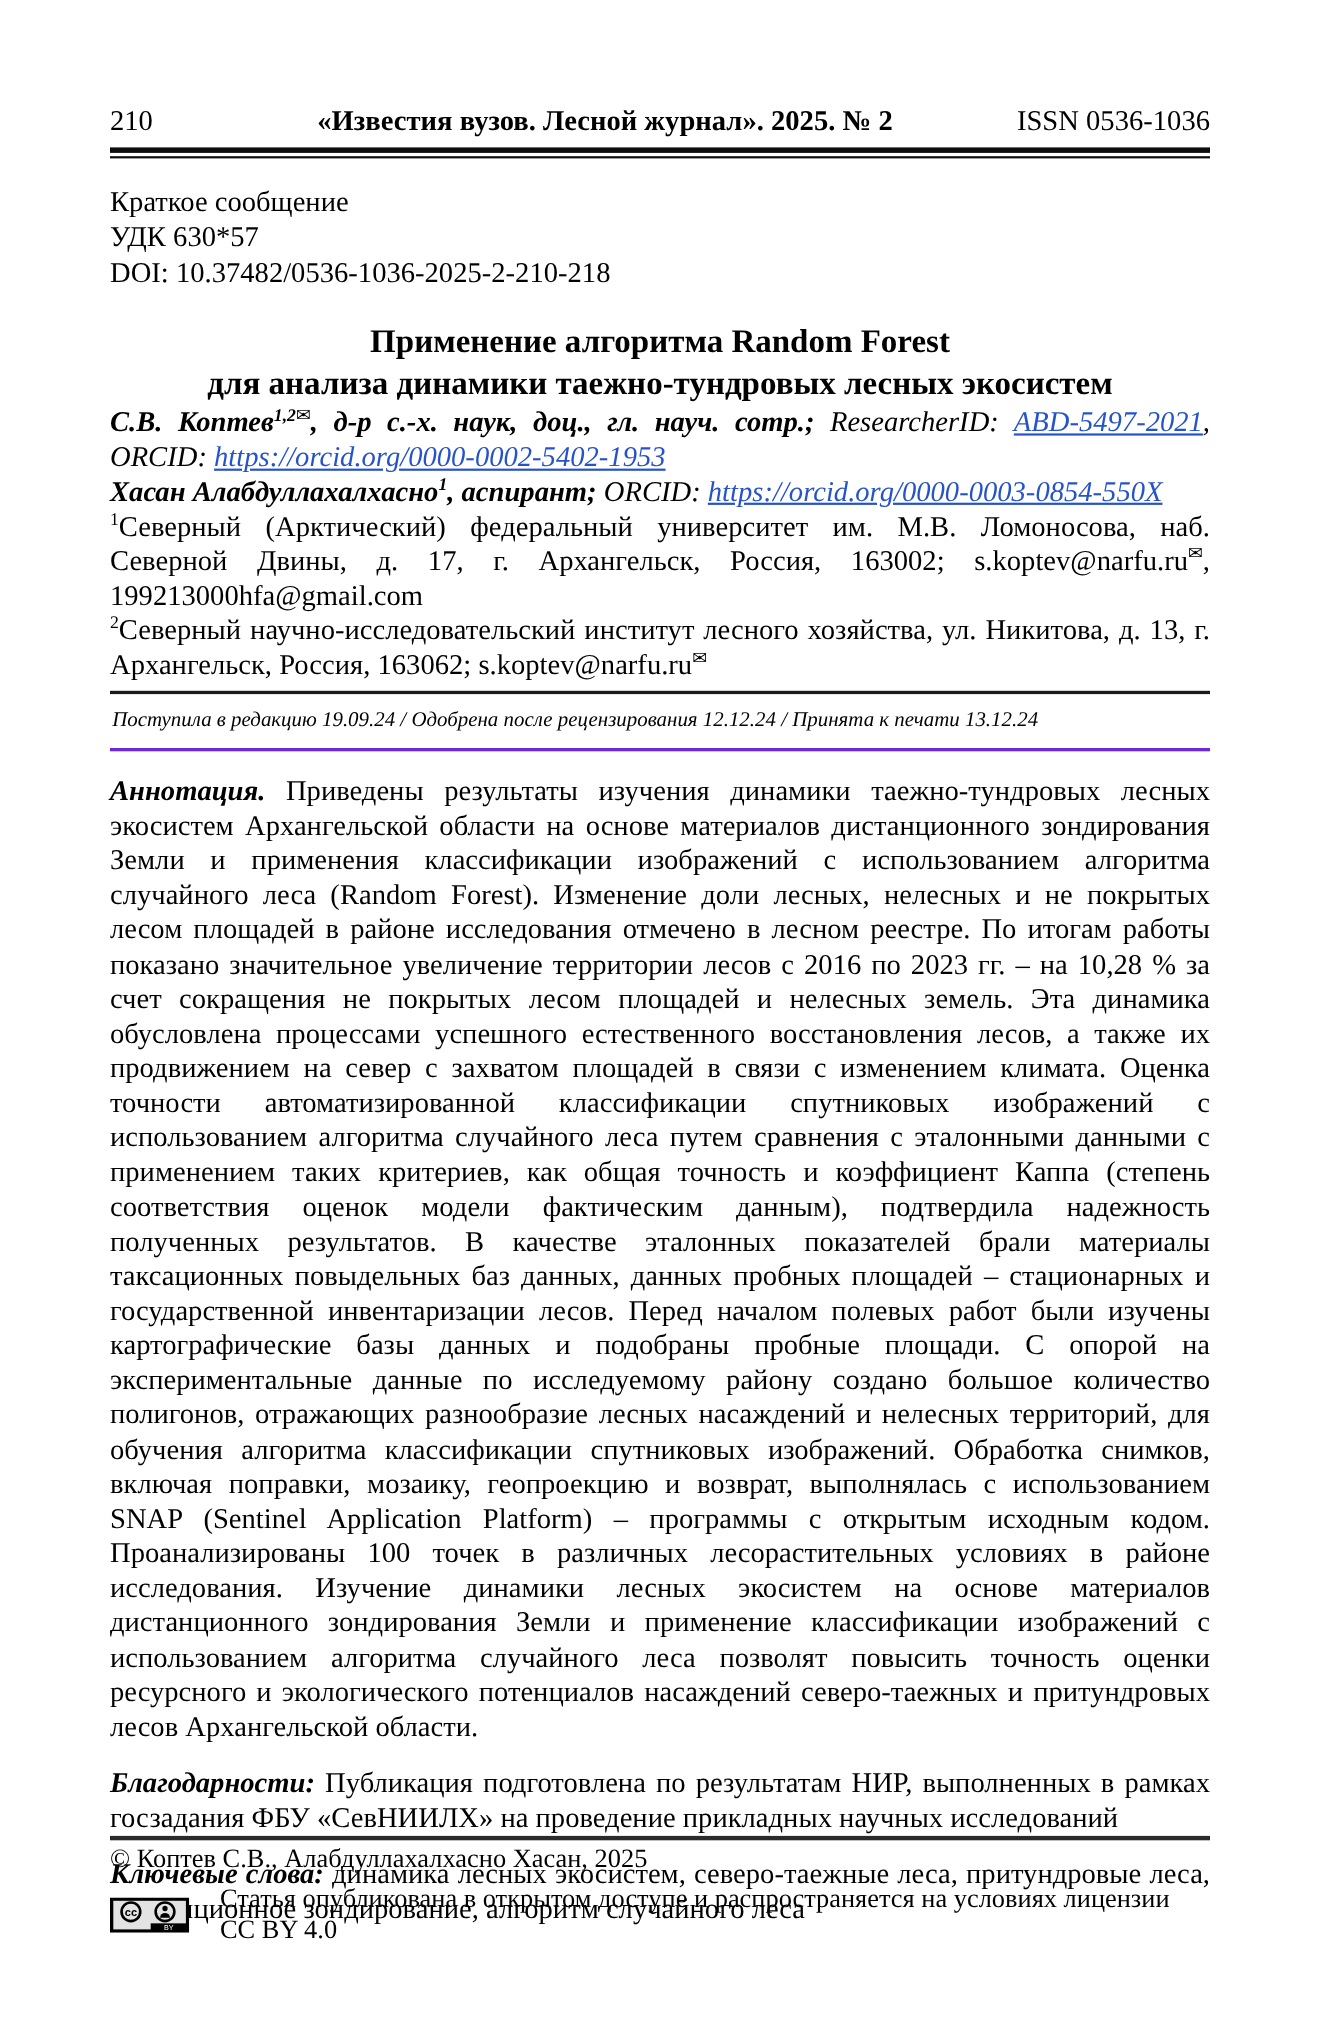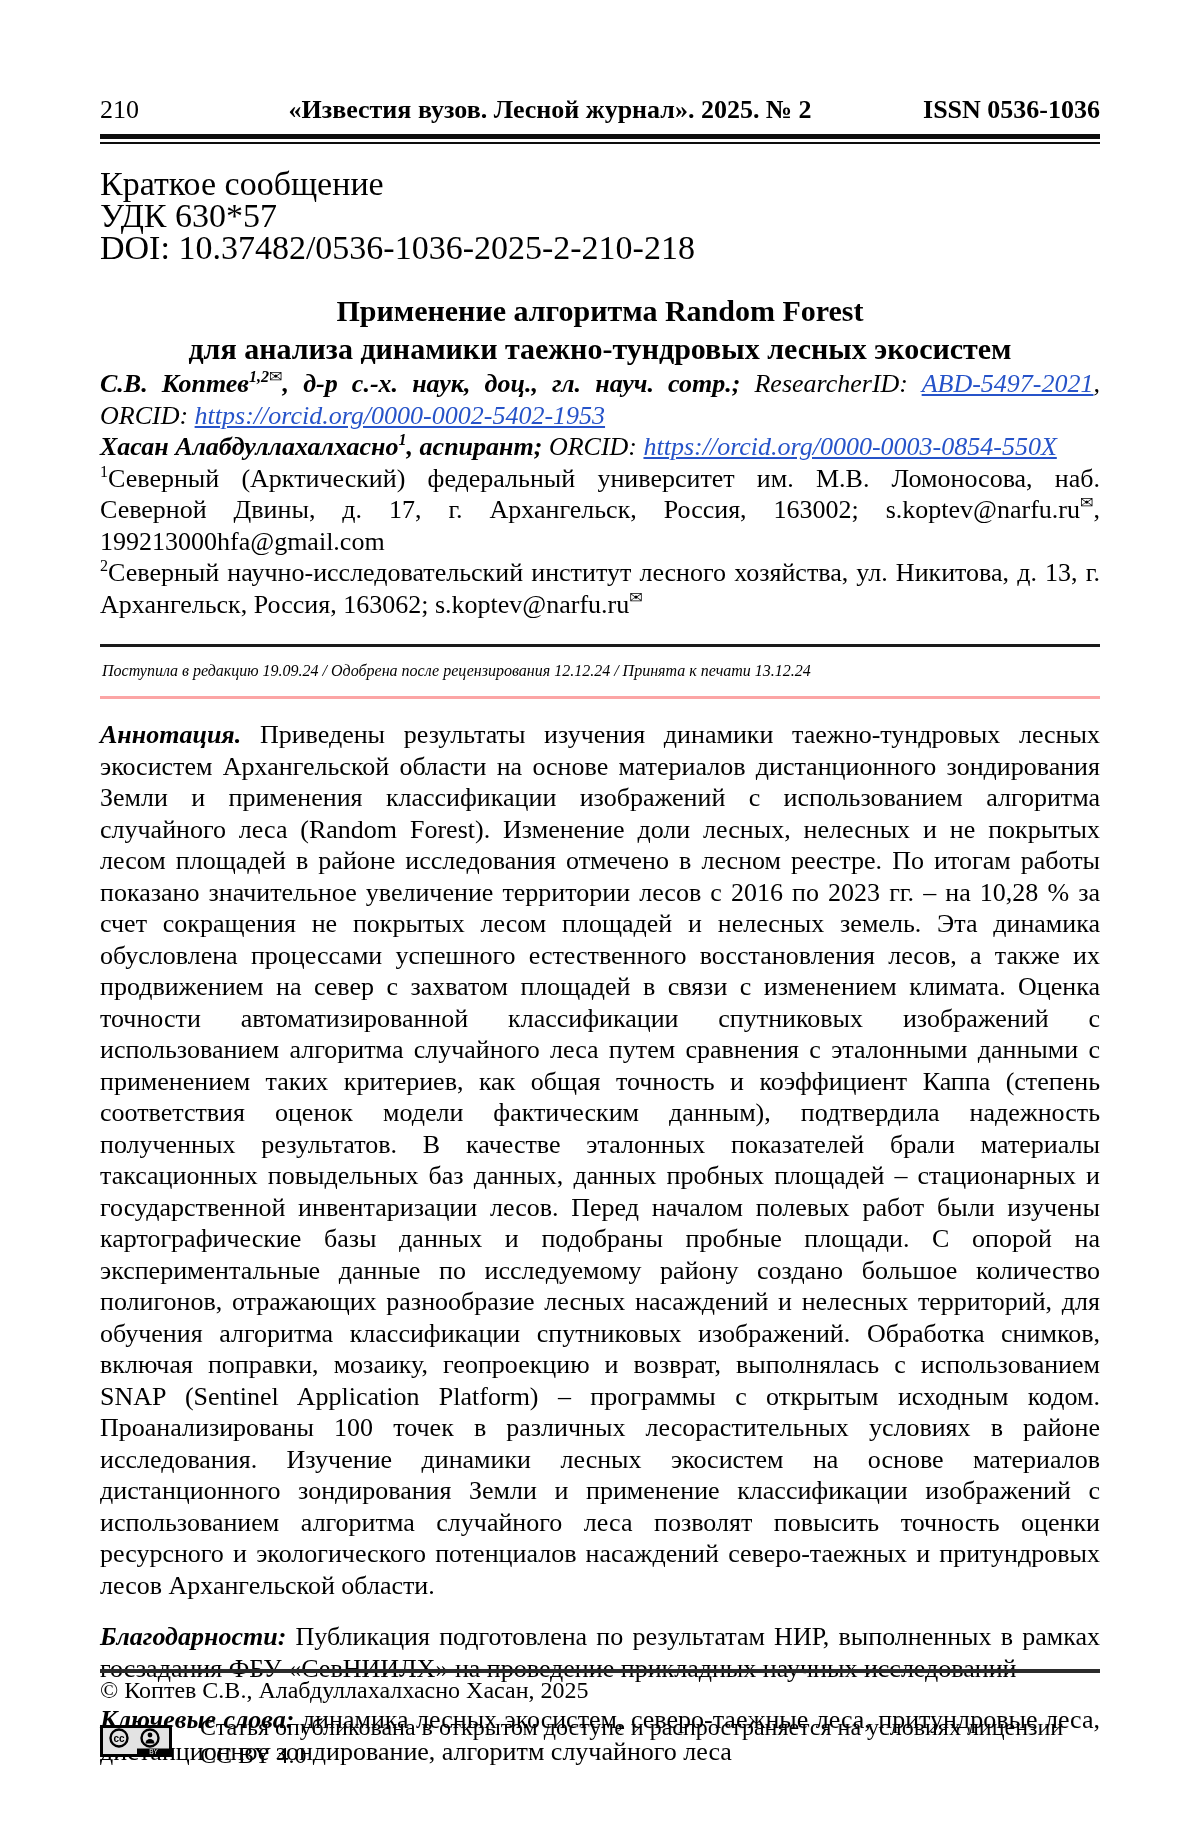--- a/index.html
+++ b/index.html
@@ -8,38 +8,38 @@
     padding:95px 100px 0 100px;
     position:relative;overflow:hidden;
     font-family:"Liberation Serif", serif;
     color:#000;background:#fff;
   }
   p{margin:0;}
   
   .runhead{display:flex;align-items:center;font-size:26px;line-height:30px;gap:16px;}
   .runhead .pn{width:130px;font-weight:normal;}
   .runhead .journal{flex:1;text-align:center;font-weight:bold;}
-  .runhead .issn{width:230px;text-align:right;font-weight:bold;}
+  .runhead .issn{width:230px;text-align:right;font-weight:normal;}
   .double-rule{margin-top:9px;border-top:5px solid #0d0d0d;}
   .double-rule .thin{border-top:2px solid #0d0d0d;margin-top:3px;}
   
-  .meta{margin-top:24px;font-size:34px;line-height:32px;}
+  .meta{margin-top:24px;font-size:26px;line-height:32px;}
   
   .title{margin-top:28px;text-align:center;font-weight:bold;font-size:30px;line-height:38px;}
   
   .block{font-size:26px;line-height:31.5px;text-align:justify;}
   .authors{}
   .bi{font-weight:bold;font-style:italic;}
   .it{font-style:italic;}
   a.link{color:var(--link,#2653c9);font-style:italic;text-decoration:underline;cursor:pointer;}
   sup{font-size:62%;line-height:0;vertical-align:super;}
   
   .received{
-    margin-top:24px;border-top:3px solid #1a1a1a;border-bottom:3px solid #fca5a5;
-    padding:9px 2px 11px 2px;font-style:italic;font-size:16px;line-height:29px;
+    margin-top:8px;border-top:3px solid #1a1a1a;border-bottom:3px solid #6d28d9;
+    padding:9px 2px 11px 2px;font-style:italic;font-size:19px;line-height:29px;
   }
   .para{margin-top:20px;font-size:26px;line-height:31.5px;text-align:justify;hyphens:auto;}
   
   .footer{position:absolute;left:100px;right:100px;bottom:66px;}
   .footer-rule{border-top:4px solid #2b2b2b;}
   .copyright{margin-top:3px;font-size:24px;line-height:28px;}
   .cc-row{margin-top:9px;display:flex;align-items:center;gap:28px;font-size:24px;line-height:28px;}
   .cc-badge{flex:0 0 auto;display:block;}
 </style>
 </head>

